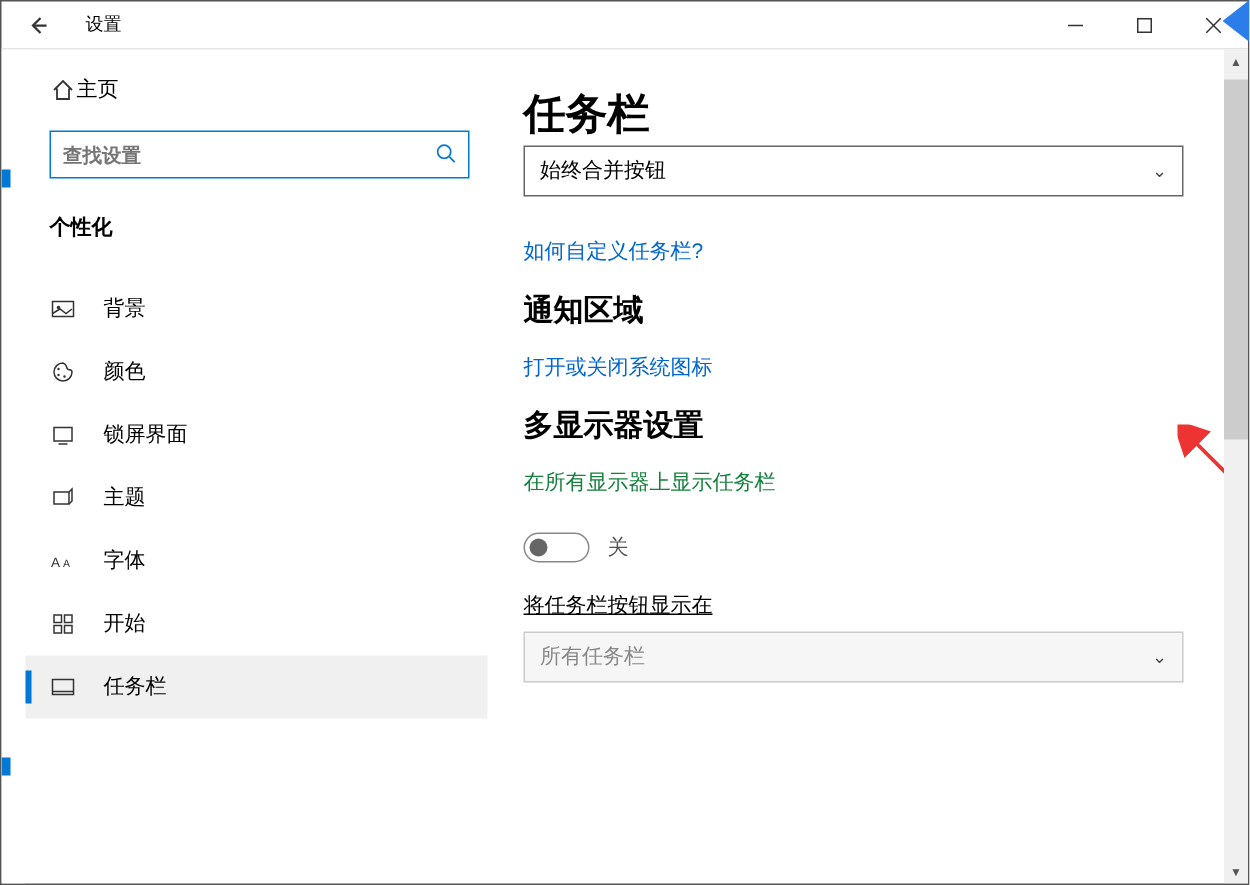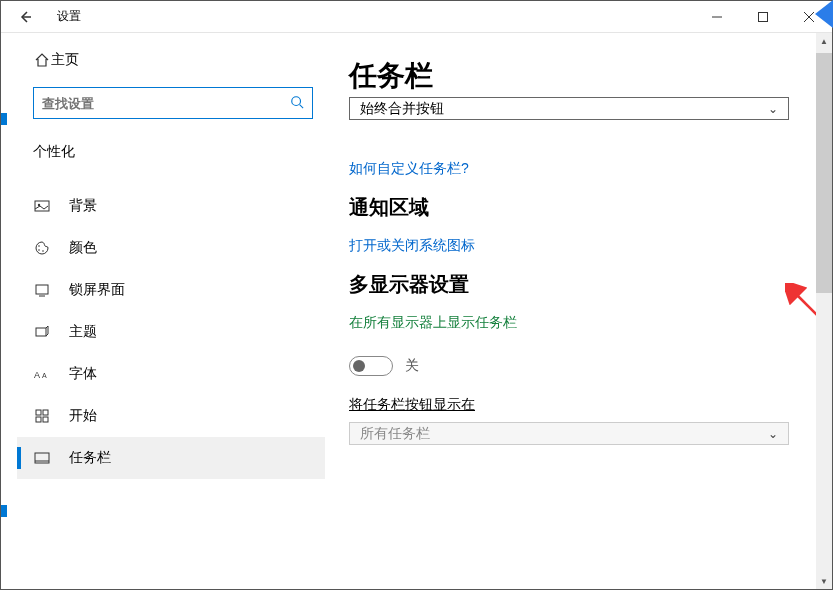--- a/index.html
+++ b/index.html
@@ -13,29 +13,29 @@
     .content { flex: 1; display: flex; overflow: hidden; }
     .leftstrip { width: 16px; background: #fff; position: relative; }
     .leftstrip-bg { position: absolute; top: 80px; left: 0; width: 6px; height: 12px; background: #0078d4; }
     .leftstrip-bg2 { position: absolute; top: 472px; left: 0; width: 6px; height: 12px; background: #0078d4; }
     .sidebar { width: 308px; padding: 8px 0; }
     .home-row { display: flex; align-items: center; padding: 10px 16px; cursor: pointer; font-size: 14px; }
     .search-wrap { padding: 8px 16px; }
     .search { width: 280px; height: 32px; border: 1px solid #0078d4; display: flex; align-items: center; padding: 0 8px; }
     .search input { flex: 1; border: none; outline: none; font-size: 13px; color: #666; background: transparent; font-weight: bold; }
     .search .sicon { color: #0078d4; font-size: 14px; }
-    .section-title { padding: 16px 16px 8px; font-size: 14px; font-weight: 400; }
+    .section-title { padding: 16px 16px 8px; font-size: 14px; font-weight: 700; }
     .nav-item { display: flex; align-items: flex-end; padding: 12px 16px; cursor: pointer; gap: 18px; font-size: 14px; position: relative; }
     .nav-item.active::before { content: ""; position: absolute; left: 0; top: 10px; bottom: 10px; width: 4px; background: #0078d4; }
     .nav-item.active { background: #f0f0f0; }
     .nav-icon { width: 18px; height: 18px; display: flex; align-items: center; justify-content: center; }
     .main { flex: 1; padding: 24px 32px 0 24px; overflow: hidden; position: relative; }
     .page-title { font-size: 28px; font-weight: 600; margin-bottom: 2px; }
     .label-small { font-size: 13px; font-weight: 600; margin-bottom: 6px; }
-    .dropdown { width: 440px; height: 23px; border: 1px solid #666; display: flex; align-items: center; padding: 0 10px; cursor: pointer; margin-bottom: 40px; font-size: 14px; gap: 40px; }
+    .dropdown { width: 440px; height: 34px; border: 1px solid #666; display: flex; align-items: center; padding: 0 10px; cursor: pointer; margin-bottom: 28px; font-size: 14px; gap: 40px; }
     .dropdown .dd-text { flex: 1; }
     .dropdown .chev { font-size: 12px; color: #444; }
     .dropdown.disabled { border-color: #ccc; color: #888; background: #f6f6f6; }
     .link { color: #0066cc; font-size: 14px; cursor: pointer; display: block; margin-bottom: 16px; }
     .section-head { font-size: 20px; font-weight: 600; margin: 8px 0 16px; }
     .muted-label { color: #15803d; font-size: 14px; margin-bottom: 24px; font-family: Liberation Mono, monospace; }
     .toggle-row { display: flex; align-items: center; gap: 12px; margin-bottom: 20px; }
     .toggle { width: 44px; height: 20px; border: 1px solid #888; border-radius: 10px; position: relative; cursor: pointer; }
     .toggle .knob { width: 12px; height: 12px; border-radius: 50%; background: #666; position: absolute; left: 3px; top: 3px; }
     .toggle-label { font-size: 14px; color: #555; }

